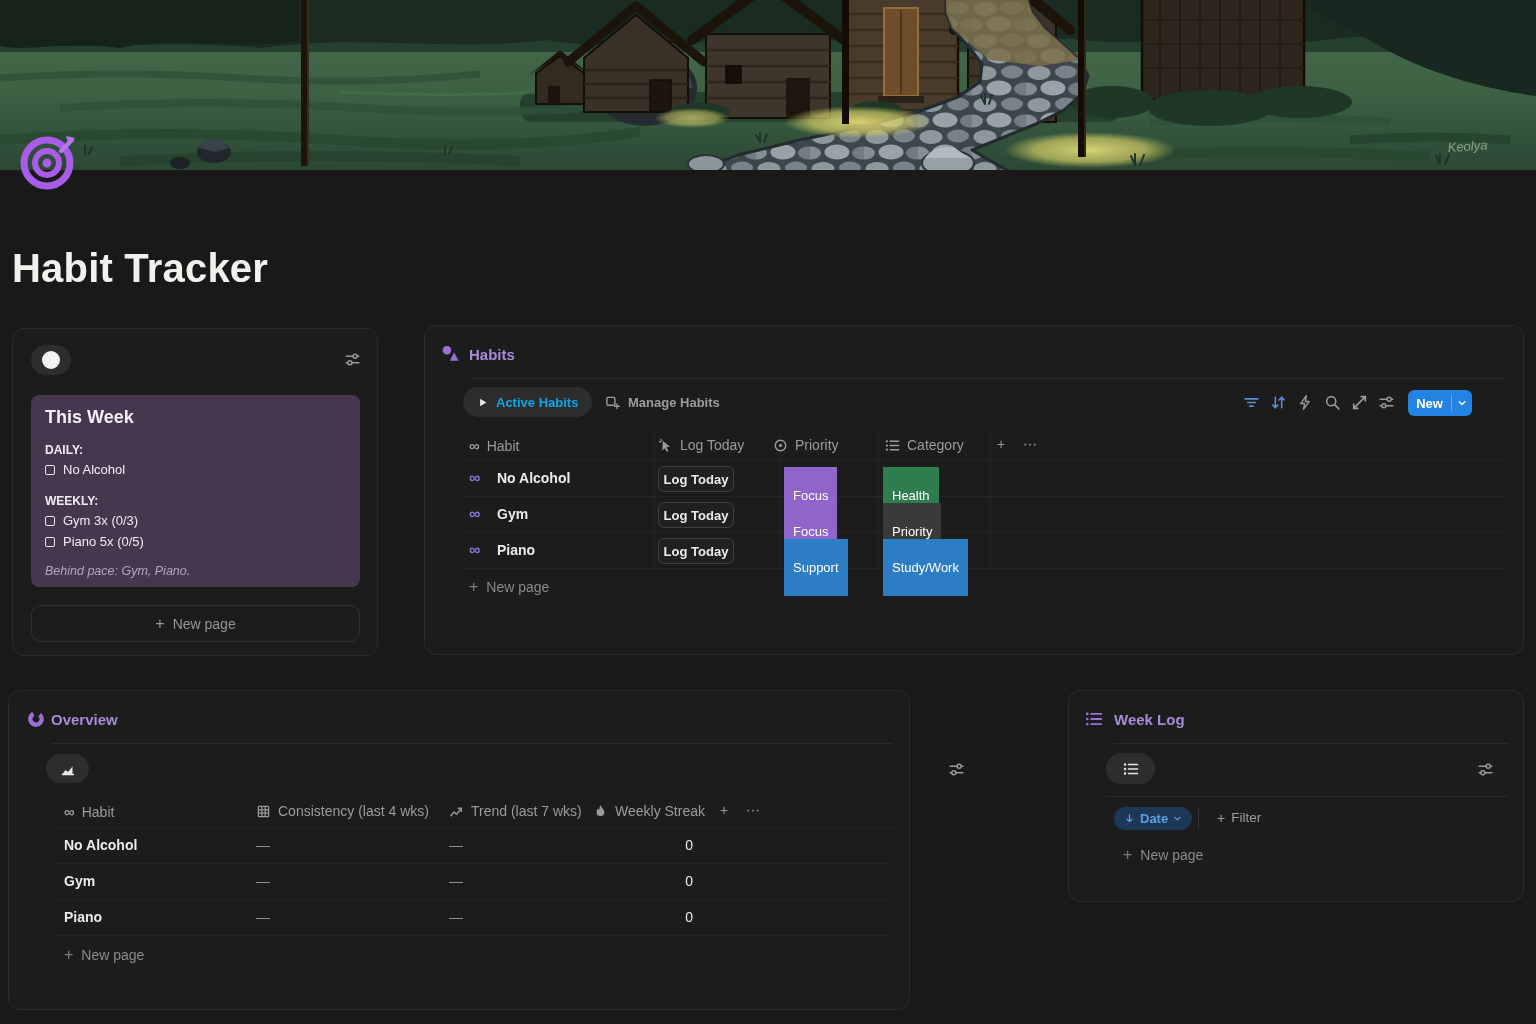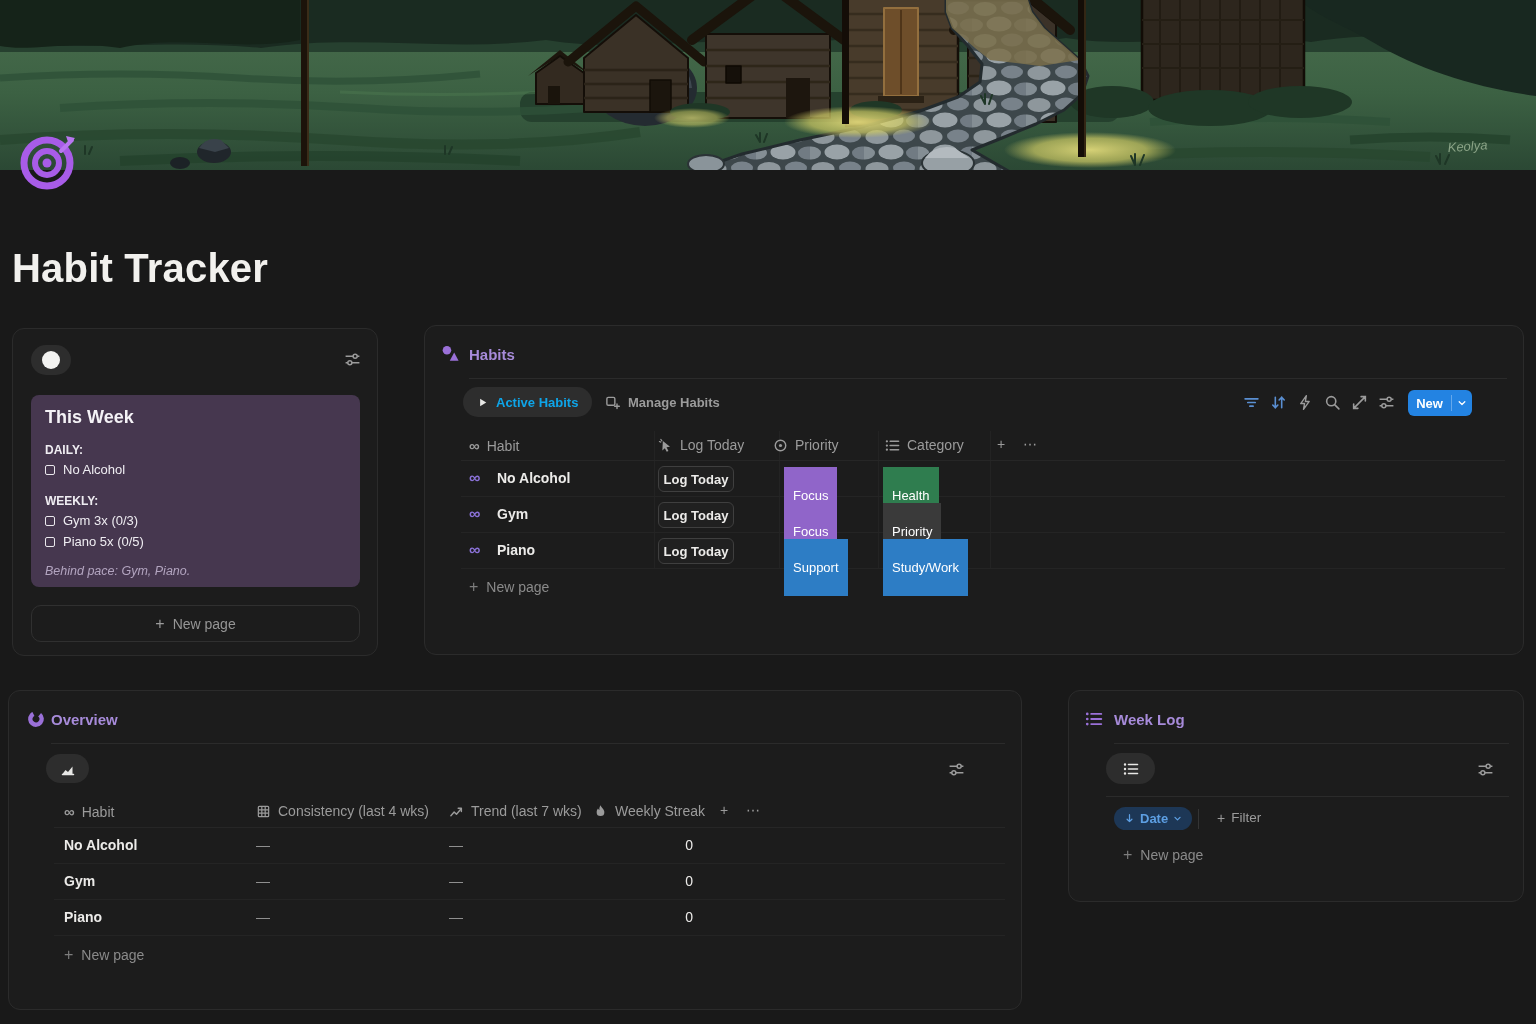--- a/index.html
+++ b/index.html
@@ -343,21 +343,21 @@
     <span class="tag" style="position: absolute; left: 323px; top: 6px; background-color: rgb(45, 125, 197);">Support</span>
     <span class="tag" style="position: absolute; left: 422px; top: 6px; background-color: rgb(45, 125, 197);">Study/Work</span>
   </div>
 
   <div class="newpage" style="left:44px;top:252px">
     <span class="plus">+</span>
     <span>New page</span>
   </div>
 </div>
 
-<div class="card" style="left:8px;top:690px;width:1014px;height:320px">
+<div class="card" style="left:8px;top:690px;width:902px;height:320px">
   <span class="sec-icon" style="left:18px;top:19px">
     <svg width="18" height="18" viewBox="0 0 16 16">
         <circle cx="8" cy="8" r="5" fill="none" stroke="currentColor" stroke-width="4" stroke-dasharray="25 7" transform="rotate(-50 8 8)"></circle>
       </svg>
   </span>
   <div class="sec-title" style="left:42px;top:20px">Overview</div>
   <div class="divider" style="left:42px;right:16px;top:52px"></div>
 
   <div class="pill" style="left:37px;top:63px;width:43px;height:29px">
     <span class="ic" style="color:#e8e8e6">

